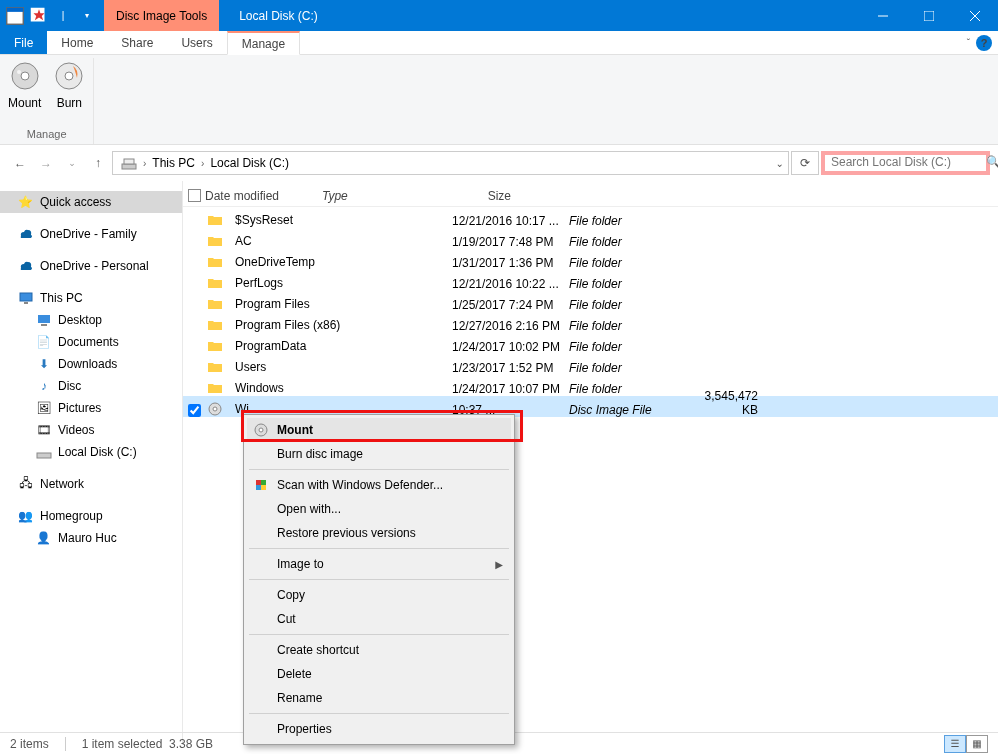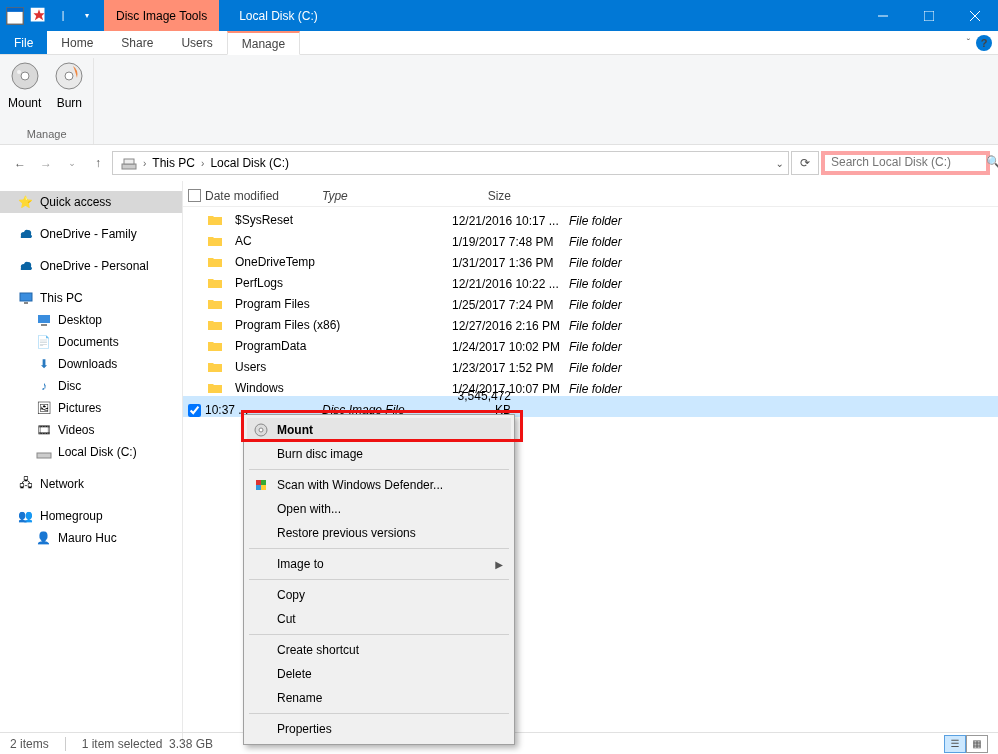--- a/index.html
+++ b/index.html
@@ -440,20 +440,29 @@
             <span>Windows</span>
           </div>
           <div class="col-date">1/24/2017 10:07 PM</div>
           <div class="col-type">File folder</div>
           <div class="col-size"></div>
         </div>
         <div class="file-row selected">
           <div class="col-check">
             <input type="checkbox" checked="" style="">
           </div>
+          <div class="col-name">
+            <span class="file-icon">
+              <svg width="16" height="16" viewBox="0 0 16 16">
+                <circle cx="8" cy="8" r="6" fill="#ddd" stroke="#888"></circle>
+                <circle cx="8" cy="8" r="2" fill="#fff" stroke="#888"></circle>
+              </svg>
+            </span>
+            <span>Wi</span>
+          </div>
           <div class="col-date">10:37 ...</div>
           <div class="col-type">Disc Image File</div>
           <div class="col-size">3,545,472 KB</div>
         </div>
       </div>
   </div>
 </div>
 
 <div class="context-menu">
   <div class="ctx-item bold highlighted">

